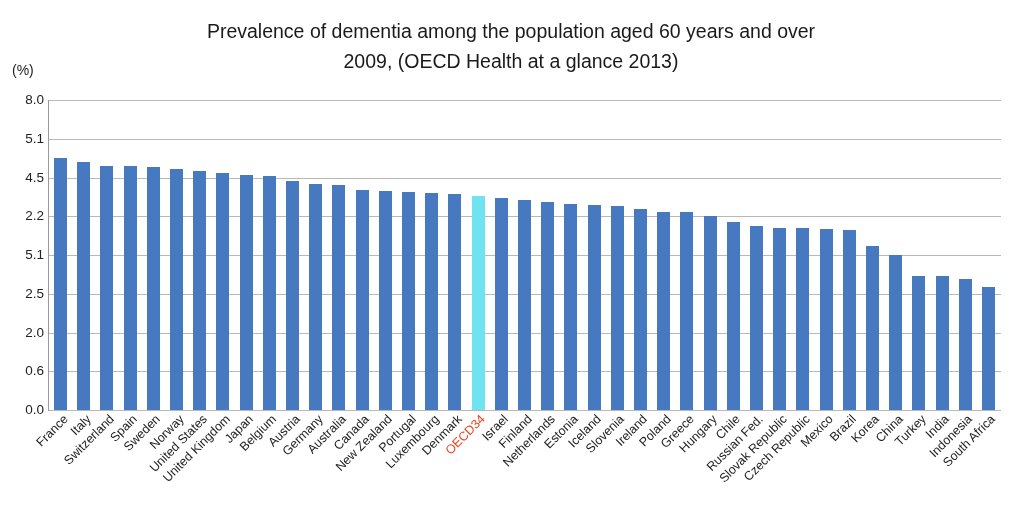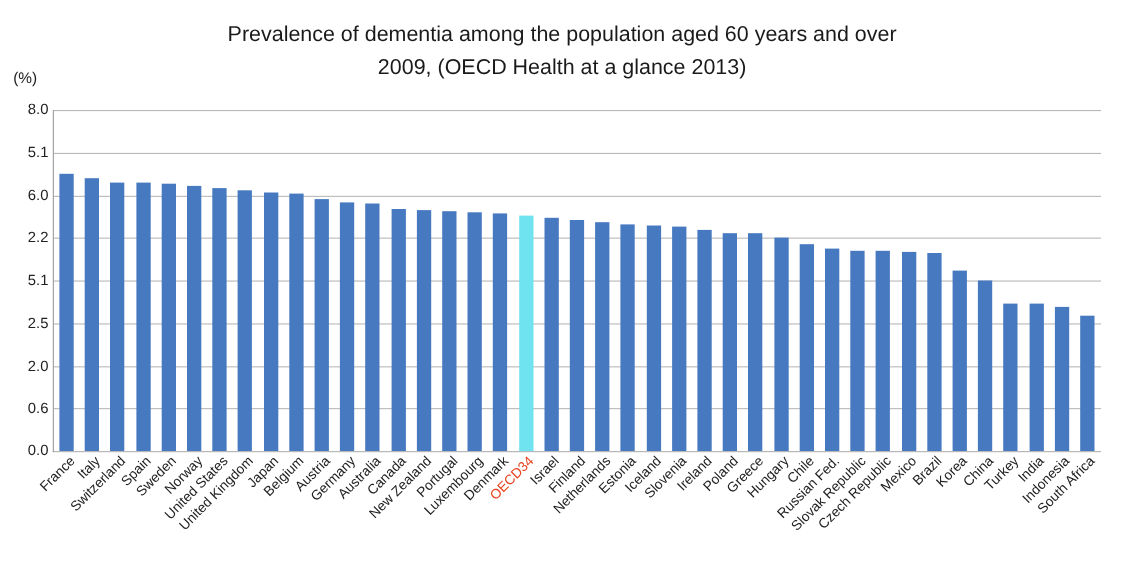--- a/index.html
+++ b/index.html
@@ -128,21 +128,21 @@
       <div class="gridline" style="top: 0px;"></div>
     </div>
 
   <div id="y-labels">
       <div class="ytick-label" style="top: 310px;">0.0</div>
       <div class="ytick-label" style="top: 271.25px;">0.6</div>
       <div class="ytick-label" style="top: 232.5px;">2.0</div>
       <div class="ytick-label" style="top: 193.75px;">2.5</div>
       <div class="ytick-label" style="top: 155px;">5.1</div>
       <div class="ytick-label" style="top: 116.25px;">2.2</div>
-      <div class="ytick-label" style="top: 77.5px;">6.0</div>
+      <div class="ytick-label" style="top: 77.5px;">4.5</div>
       <div class="ytick-label" style="top: 38.75px;">5.1</div>
       <div class="ytick-label" style="top: 0px; text-align: right;">8.0</div>
     </div>
 
   <div id="bars">
       <div class="bar" title="France: 6.51" style="left: 5.10293px; width: 12.9893px; height: 252.262px;"></div>
       <div class="bar" title="Italy: 6.4" style="left: 28.298px; width: 12.9893px; height: 248px;"></div>
       <div class="bar" title="Switzerland: 6.3" style="left: 51.4932px; width: 12.9893px; height: 244.125px;"></div>
       <div class="bar" title="Spain: 6.29" style="left: 74.6883px; width: 12.9893px; height: 243.738px;"></div>
       <div class="bar" title="Sweden: 6.27" style="left: 97.8834px; width: 12.9893px; height: 242.962px;"></div>

